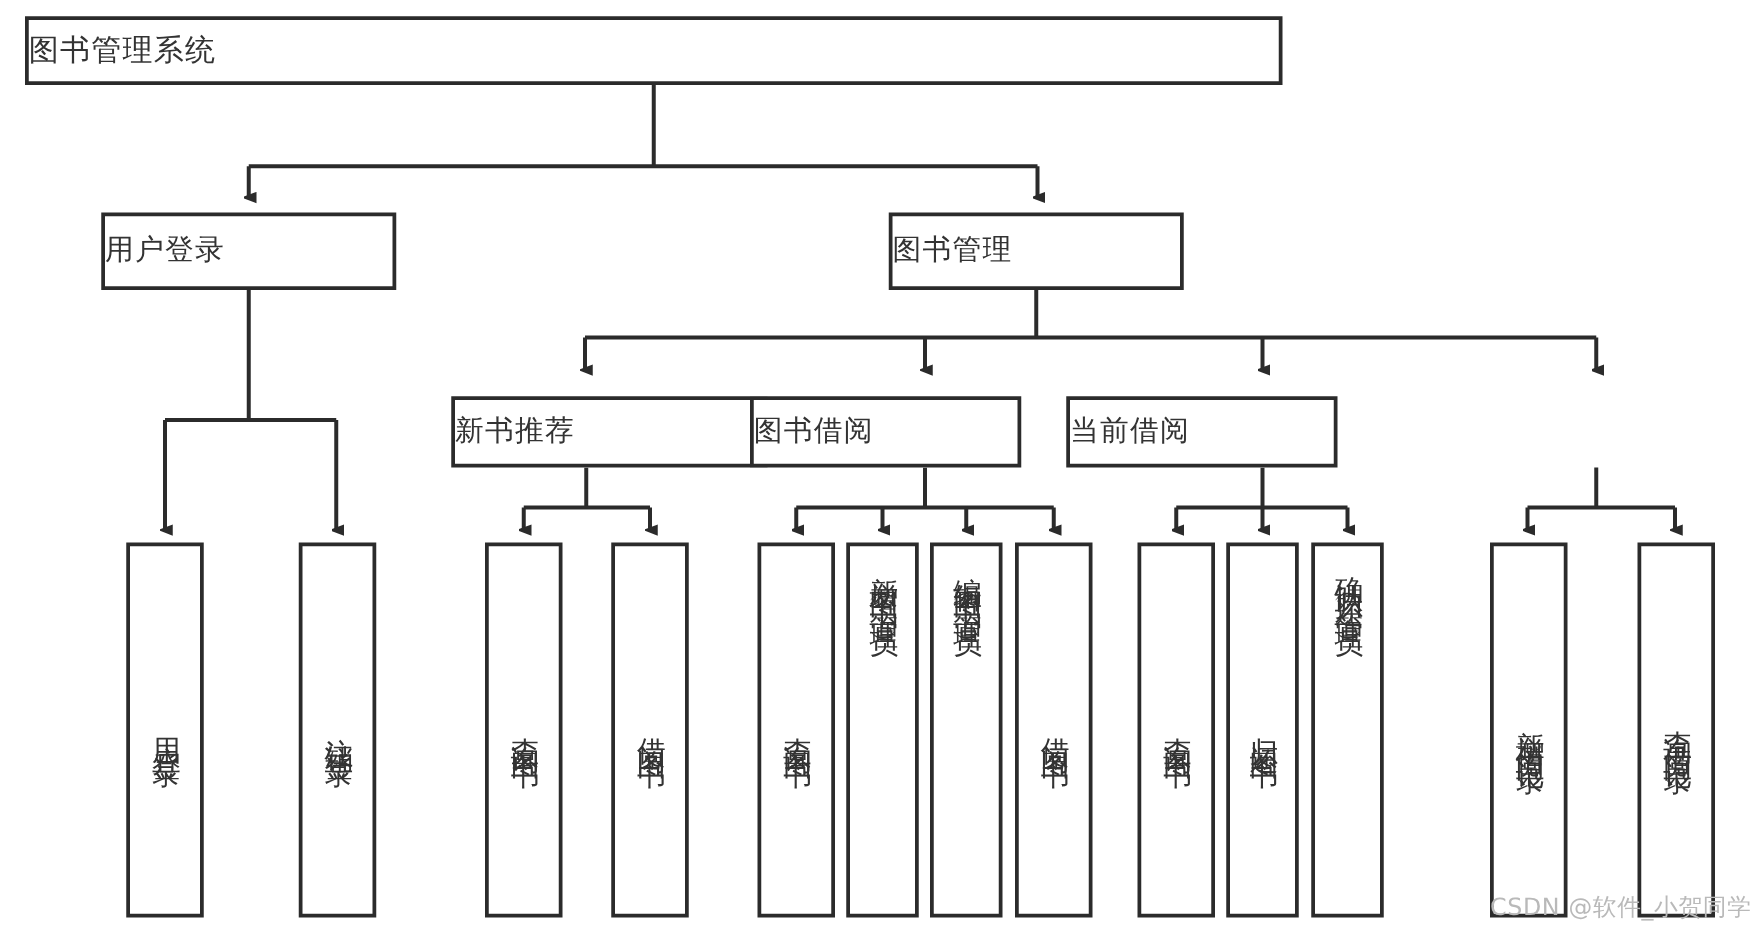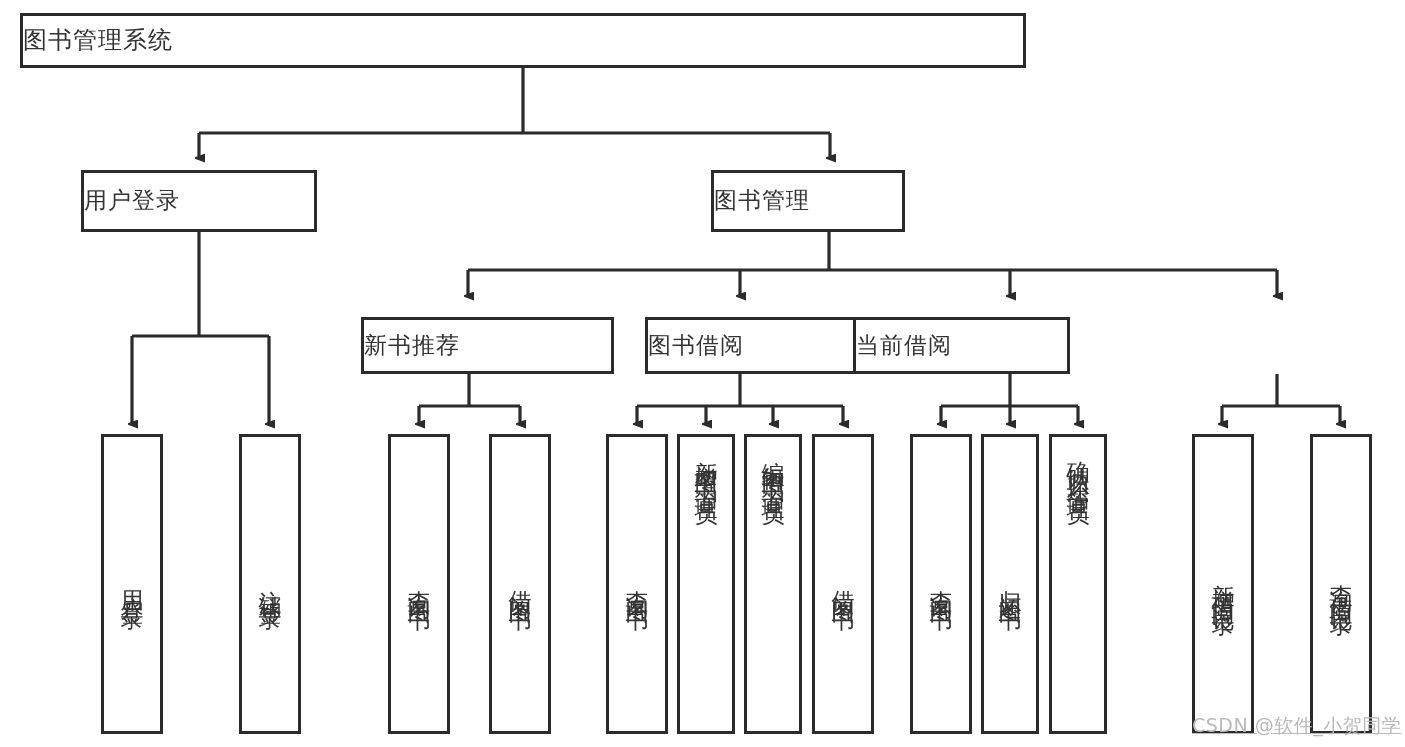--- a/index.html
+++ b/index.html
@@ -49,21 +49,20 @@
   }
   .v-node.top-align{align-items:flex-start;}
 
   .watermark{
     position:absolute;
     font-size:19px;
     color:#b9b9b9;
     white-space:nowrap;
     z-index:3;
     letter-spacing:0.5px;
-    text-decoration:underline;
   }
 </style>
 </head>
 <body>
 
 <div id="canvas">
 
   <svg class="lines" viewBox="0 0 1405 747">
     <defs>
       <marker id="arrow" markerWidth="10" markerHeight="10" refX="4.5" refY="6.2" orient="auto" markerUnits="userSpaceOnUse">
@@ -114,28 +113,28 @@
     </g>
   </svg>
 
   <div class="node h-node root" style="left:20px;top:13px;width:1006px;height:55px;">
     <span class="lbl">图书管理系统</span>
   </div>
 
   <div class="node h-node" style="left:81px;top:170px;width:236px;height:62px;">
     <span class="lbl">用户登录</span>
   </div>
-  <div class="node h-node" style="left:711px;top:170px;width:194px;height:62px;">
+  <div class="node h-node" style="left:711px;top:170px;width:236px;height:62px;">
     <span class="lbl">图书管理</span>
   </div>
 
   <div class="node h-node" style="left:361px;top:317px;width:253px;height:57px;">
     <span class="lbl">新书推荐</span>
   </div>
-  <div class="node h-node" style="left:645px;top:317px;width:217px;height:57px;">
+  <div class="node h-node" style="left:600px;top:317px;width:217px;height:57px;">
     <span class="lbl">图书借阅</span>
   </div>
   <div class="node h-node" style="left:853px;top:317px;width:217px;height:57px;">
     <span class="lbl">当前借阅</span>
   </div>
 
   <div class="node v-node" style="left:101px;top:434px;width:62px;height:300px;">
     <span class="lbl">用户登录</span>
   </div>
   <div class="node v-node" style="left:239px;top:434px;width:62px;height:300px;">

